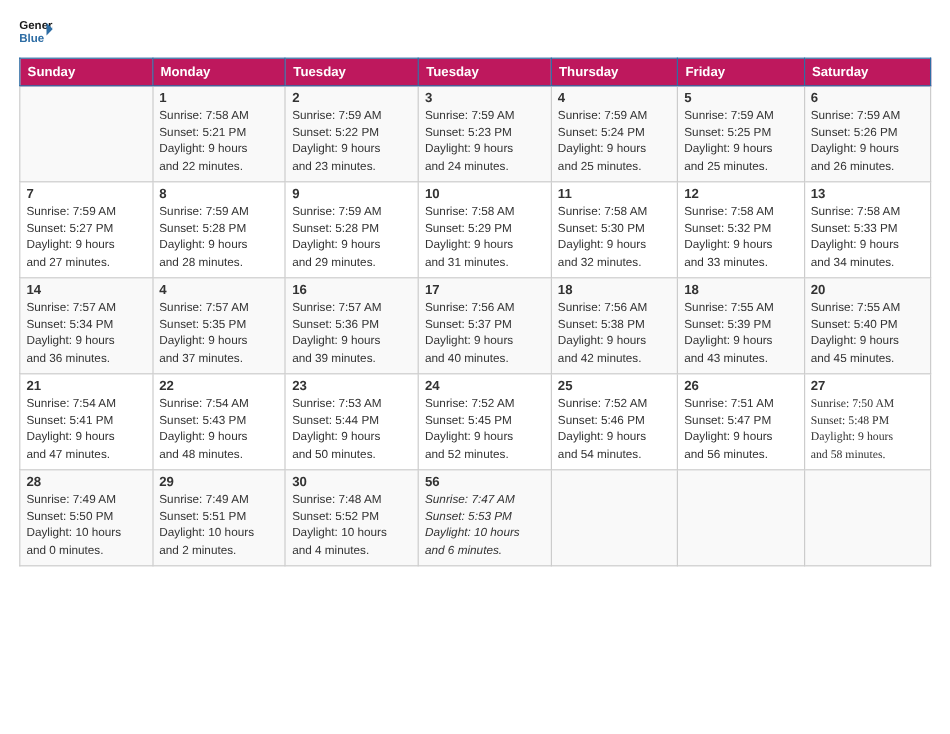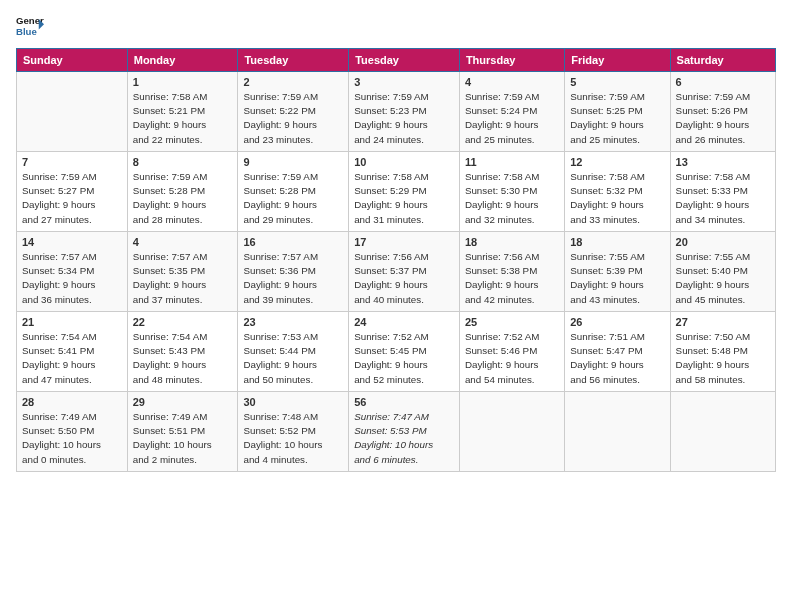--- a/index.html
+++ b/index.html
@@ -302,21 +302,21 @@
           </td>
           <td>
             <span class="day-number">26</span>
             <div class="day-info" style="white-space: pre-line;">Sunrise: 7:51 AM
 Sunset: 5:47 PM
 Daylight: 9 hours
 and 56 minutes.</div>
           </td>
           <td>
             <span class="day-number">27</span>
-            <div class="day-info" style="white-space: pre-line;">Sunrise: 7:50 AM
+            <div class="day-info" style="white-space: pre-line; font-family: Liberation Serif, serif;">Sunrise: 7:50 AM
 Sunset: 5:48 PM
 Daylight: 9 hours
 and 58 minutes.</div>
           </td>
         </tr>
         <tr>
           <td>
             <span class="day-number">28</span>
             <div class="day-info" style="white-space: pre-line;">Sunrise: 7:49 AM
 Sunset: 5:50 PM

